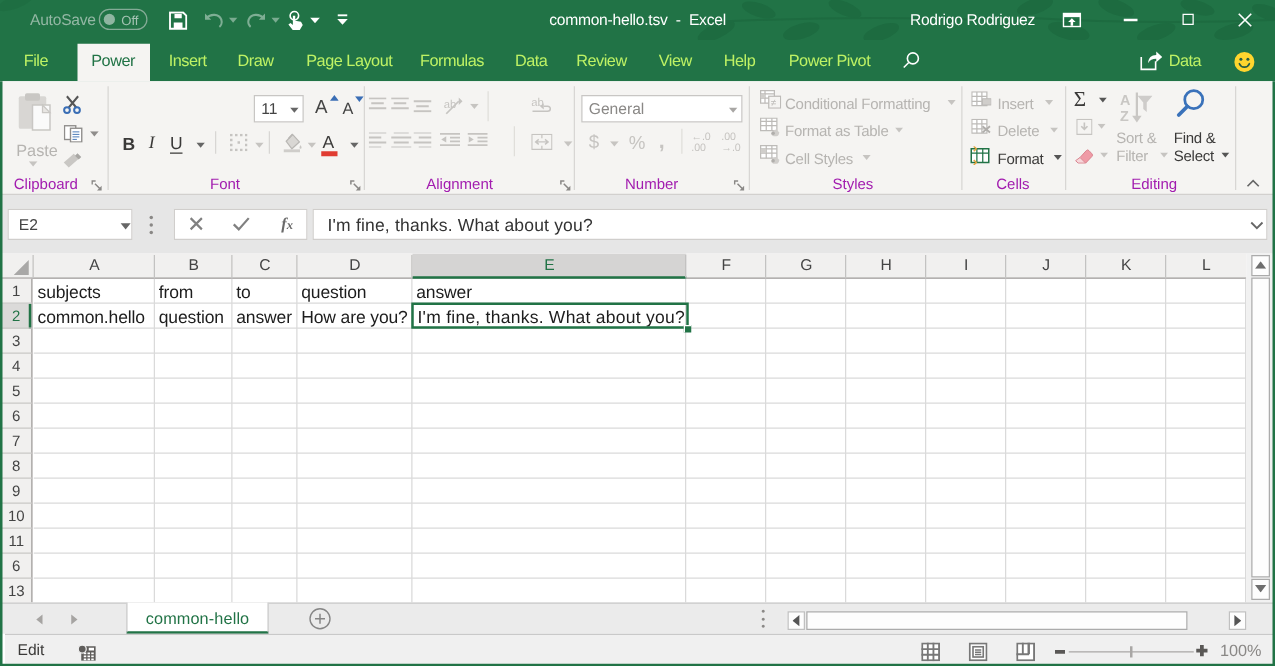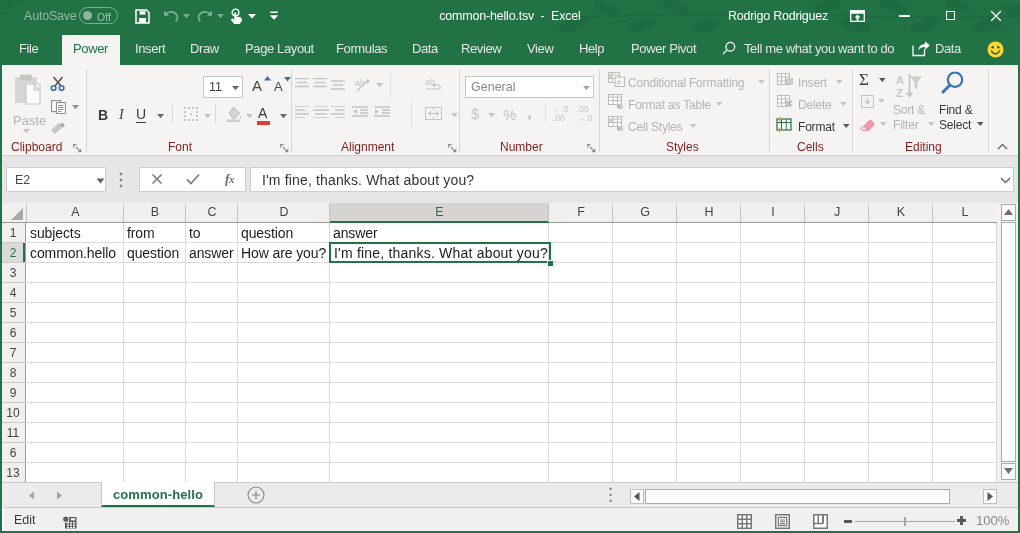--- a/index.html
+++ b/index.html
@@ -1,18 +1,18 @@
 <!DOCTYPE html>
 <html><head><meta charset="utf-8"><style>
 *{margin:0;padding:0;box-sizing:border-box}
 html,body{width:1020px;height:533px;overflow:hidden;font-family:"Liberation Sans",sans-serif;background:#fff}
 .abs{position:absolute}
 #win{position:absolute;left:0;top:0;width:1020px;height:533px;background:#fff}
-.tb{font-size:13px;letter-spacing:-0.38px;color:#e5e5e5}
-.lbl{font-size:12px;color:#7f1d1d}
+.tb{font-size:13px;letter-spacing:-0.38px;color:#bef264}
+.lbl{font-size:12px;color:#a21caf}
 .gray{color:#b6b4b1}
 .dk{color:#444}
 .hl{top:0;height:19px;line-height:19px;text-align:center;font-size:12.5px;color:#444}
 .hsep{position:absolute;top:1px;width:1px;height:18px;background:#c3c2c1}
 .rn{position:absolute;left:0;width:26px;height:20px;line-height:20px;text-align:center;font-size:12px;color:#444}
 .rsep{position:absolute;left:0;width:26px;height:1px;background:#c9c8c6}
 .vg{position:absolute;top:20px;width:1px;height:259px;background:#dadada}
 .hg{position:absolute;left:27px;width:970px;height:1px;background:#dadada}
 .ct{position:absolute;font-size:14px;color:#1d1d1d;white-space:nowrap;letter-spacing:-0.1px}
 </style></head>
@@ -106,21 +106,20 @@
   <div class="abs tb" style="left:336px;top:9px">Formulas</div>
   <div class="abs tb" style="left:412px;top:9px">Data</div>
   <div class="abs tb" style="left:461px;top:9px">Review</div>
   <div class="abs tb" style="left:527px;top:9px">View</div>
   <div class="abs tb" style="left:579px;top:9px">Help</div>
   <div class="abs tb" style="left:631px;top:9px">Power Pivot</div>
   <svg class="abs" style="left:722px;top:9px" width="14" height="14" viewBox="0 0 14 14">
     <circle cx="8.3" cy="5.7" r="4.4" fill="none" stroke="#fff" stroke-width="1.3"></circle>
     <path d="M5 9 L1 13" stroke="#fff" stroke-width="1.3"></path>
   </svg>
-  <div class="abs tb" style="left:744px;top:9px">Tell me what you want to do</div>
   <svg class="abs" style="left:912px;top:8px" width="19" height="17" viewBox="0 0 19 17">
     <path d="M1 5.5 v10 h11.5 V9" fill="none" stroke="#fff" stroke-width="1.3"></path>
     <path d="M6.5 10.5 C6.8 6 9 4.2 13 4 l0 -2.8 4.8 4.3 -4.8 4.3 0 -2.8 C9.8 7 8 8 6.5 10.5 z" fill="#fff"></path>
   </svg>
   <div class="abs tb" style="left:935px;top:9px">Data</div>
   <svg class="abs" style="left:987px;top:43px;top:9px" width="17" height="17" viewBox="0 0 17 17">
     <circle cx="8.5" cy="8.5" r="8" fill="#ffd52e"></circle>
     <circle cx="5.7" cy="6.3" r="1.2" fill="#275c43"></circle>
     <circle cx="11.3" cy="6.3" r="1.2" fill="#275c43"></circle>
     <path d="M4.5 10 C6 13.6 11 13.6 12.5 10" fill="none" stroke="#275c43" stroke-width="1.4" stroke-linecap="round"></path>
@@ -581,21 +580,21 @@
 </div>
 
 <div id="sheetbar" class="abs" style="left:0;top:482px;width:1020px;height:25px;background:#ebebeb;border-top:1px solid #c9c9c9">
   <svg class="abs" style="left:28px;top:8px" width="7" height="9" viewBox="0 0 7 9">
         <path d="M6 0.5 L1 4.5 L6 8.5 z" fill="#a6a4a2"></path>
       </svg>
   <svg class="abs" style="left:56px;top:8px" width="7" height="9" viewBox="0 0 7 9">
         <path d="M1 0.5 L6 4.5 L1 8.5 z" fill="#a6a4a2"></path>
       </svg>
   <div class="abs" style="left:101px;top:-1px;width:114px;height:26px;background:#fff;border-left:1px solid #c6c6c6;border-right:1px solid #c6c6c6;border-bottom:3px solid #217346"></div>
-  <div class="abs" style="left:101px;top:4px;width:114px;text-align:center;font-size:13px;letter-spacing:0.1px;font-weight:bold;color:#217346">common-hello</div>
+  <div class="abs" style="left:101px;top:4px;width:114px;text-align:center;font-size:13px;letter-spacing:0.1px;font-weight:normal;color:#217346">common-hello</div>
   <svg class="abs" style="left:247px;top:3px" width="18" height="18" viewBox="0 0 18 18">
     <circle cx="9" cy="9" r="8" fill="none" stroke="#868686" stroke-width="1.1"></circle>
     <path d="M9 5 v8 M5 9 h8" stroke="#868686" stroke-width="1.2"></path>
   </svg>
   <div class="abs" style="left:609px;top:3px;color:#8a8886;font-size:9px;line-height:6px">•<br>•<br>•</div>
 
   <div class="abs" style="left:628px;top:5px;width:370px;height:17px;background:#ececec"></div>
   <div class="abs" style="left:630px;top:6px;width:14px;height:15px;background:#fdfdfd;border:1px solid #c0c0c0"></div>
   <svg class="abs" style="left:634px;top:9px" width="6" height="9" viewBox="0 0 6 9">
         <path d="M5.5 0 L0 4.5 L5.5 9 z" fill="#555"></path>

